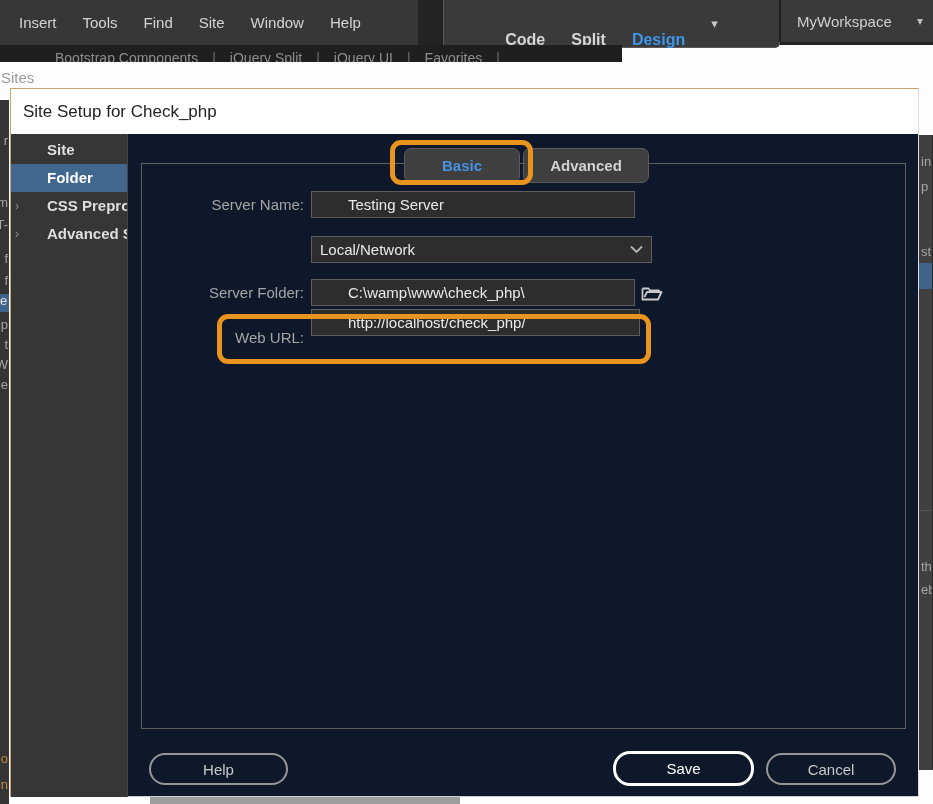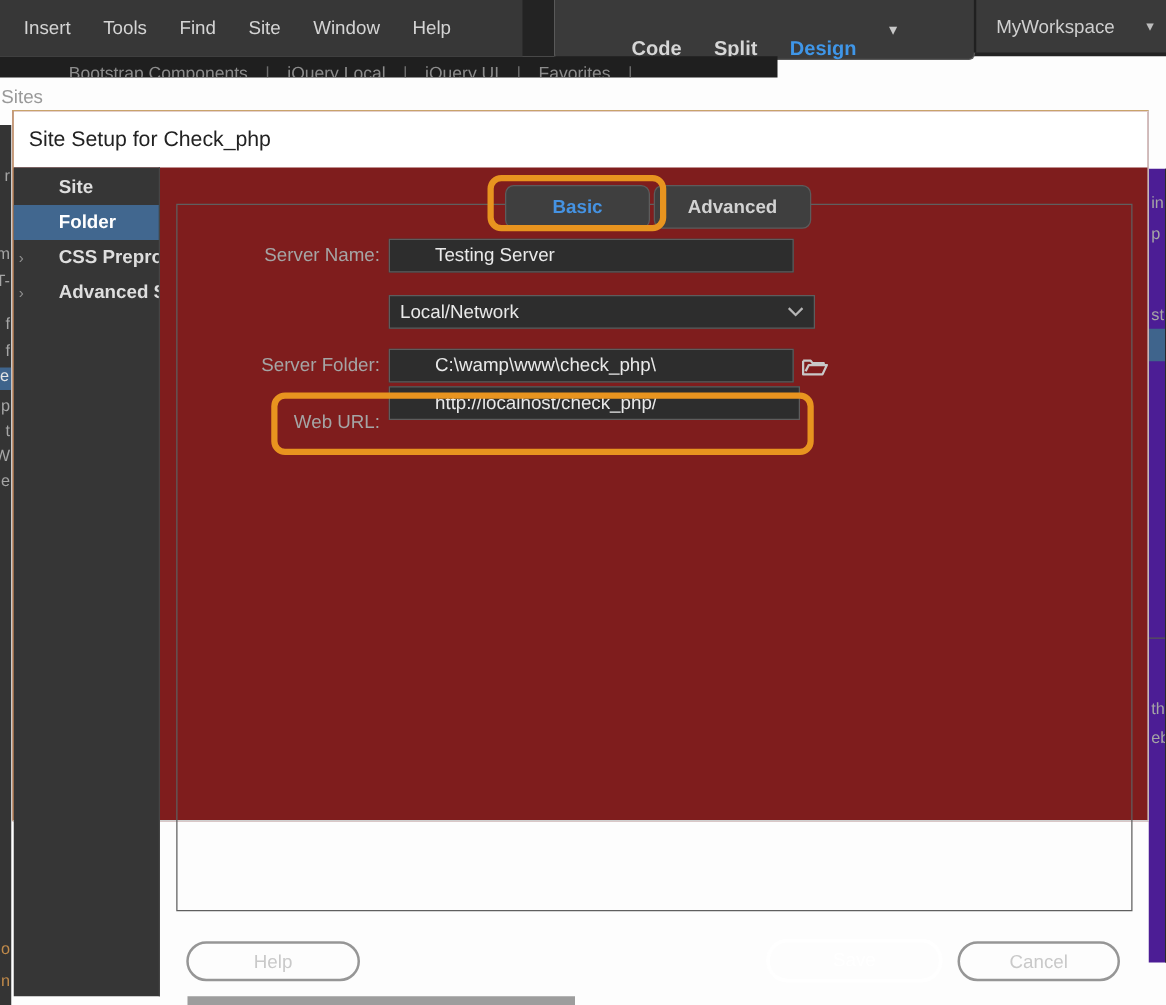--- a/index.html
+++ b/index.html
@@ -28,34 +28,34 @@
   
   .tabstrip { position:absolute; left:0; top:45px; width:622px; height:17px; background:#1f1f1f;
     overflow:hidden; }
   .tabstrip-inner { display:flex; gap:0; padding-left:55px; line-height:26px; font-size:14px;
     color:#8d8d8d; white-space:nowrap; }
   .bg-sep { color:#6d6d6d; padding:0 14px; }
   
   .sites-label { position:absolute; left:1px; top:69px; font-size:15px; color:#999; }
   .edge-strip { position:absolute; background:#343434; overflow:hidden; }
   .edge-strip.left  { left:0; top:100px; width:9px;  height:704px; }
-  .edge-strip.right { left:919px; top:135px; width:14px; height:635px; background:#4c1d95;
+  .edge-strip.right { left:919px; top:135px; width:14px; height:635px; background:#404040;
      border-right:1px solid #2a2a2a; }
   .frag { position:absolute; font-size:13px; color:#a5a5a5; line-height:14px; }
   .edge-strip.left .frag { right:1px; }
   .edge-strip.right .frag { left:2px; }
   .frag.tan { color:#c08a4a; }
   .frag.hl { left:0; width:9px; background:#3f648c; color:#e5e5e5; height:18px; }
   .blue-row { position:absolute; left:0; top:128px; width:14px; height:26px; background:#3f648c; }
   .hline { position:absolute; left:0; top:375px; width:14px; height:1px; background:#555; }
   .bottom-frag { position:absolute; left:150px; top:797px; width:310px; height:7px;
     background:#4f4f4f; opacity:.55; }
   
-  .dialog { position:absolute; left:10px; top:88px; width:909px; height:569px;
-    background:#7f1d1d; border:1px solid #C9A36B; border-right-color:#dcdcdc;
+  .dialog { position:absolute; left:10px; top:88px; width:909px; height:709px;
+    background:#0f172a; border:1px solid #C9A36B; border-right-color:#dcdcdc;
     border-bottom-color:#cfcfcf; }
   .dlg-title { position:absolute; left:0; top:0; width:100%; height:45px; background:#ffffff;
     color:#222; font-size:17px; line-height:45px; padding-left:12px; }
   .sidebar { position:absolute; left:0; top:45px; width:117px; height:663px; background:#363636;
     border-right:1px solid #454545; padding-top:2px; }
   .side-item { position:relative; height:28px; line-height:28px; padding-left:36px;
     color:#dedede; font-size:15px; font-weight:600; white-space:nowrap; overflow:hidden;
     cursor:pointer; }
   .side-item.selected { background:#41678F; color:#fff; }
   .side-chevron { position:absolute; left:4px; top:0; font-size:12px; color:#8f8f8f;
@@ -118,21 +118,21 @@
   <div class="workspace">
     <span class="ws-label">MyWorkspace</span>
     <span class="vcaret">▾</span>
   </div>
 </div>
 
 <div class="tabstrip">
   <div class="tabstrip-inner">
     <span class="bg-tab">Bootstrap Components</span>
     <span class="bg-sep">|</span>
-    <span class="bg-tab">jQuery Local</span>
+    <span class="bg-tab">jQuery Split</span>
     <span class="bg-sep">|</span>
     <span class="bg-tab">jQuery UI</span>
     <span class="bg-sep">|</span>
     <span class="bg-tab">Favorites</span>
     <span class="bg-sep">|</span>
   </div>
 </div>
 
 <div class="sites-label">Sites</div>
 

